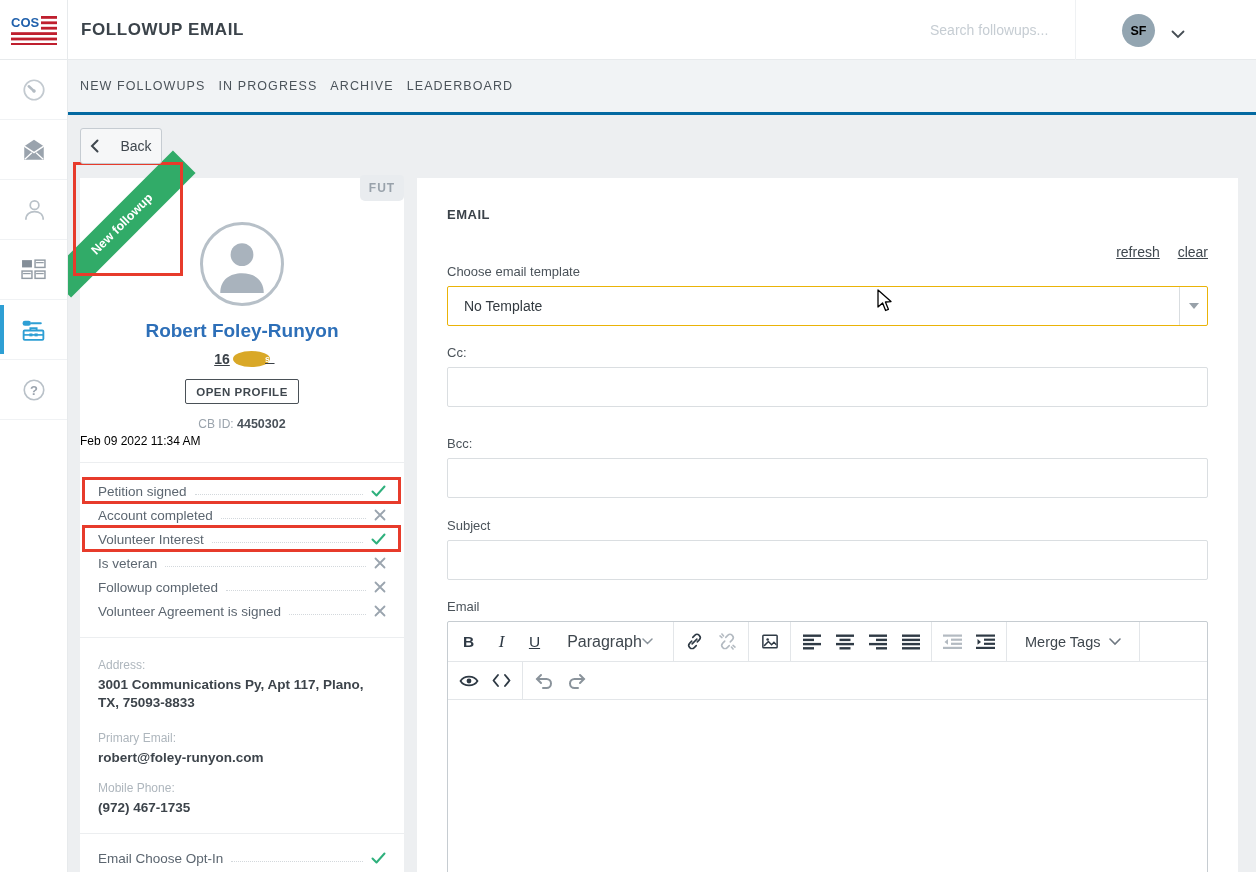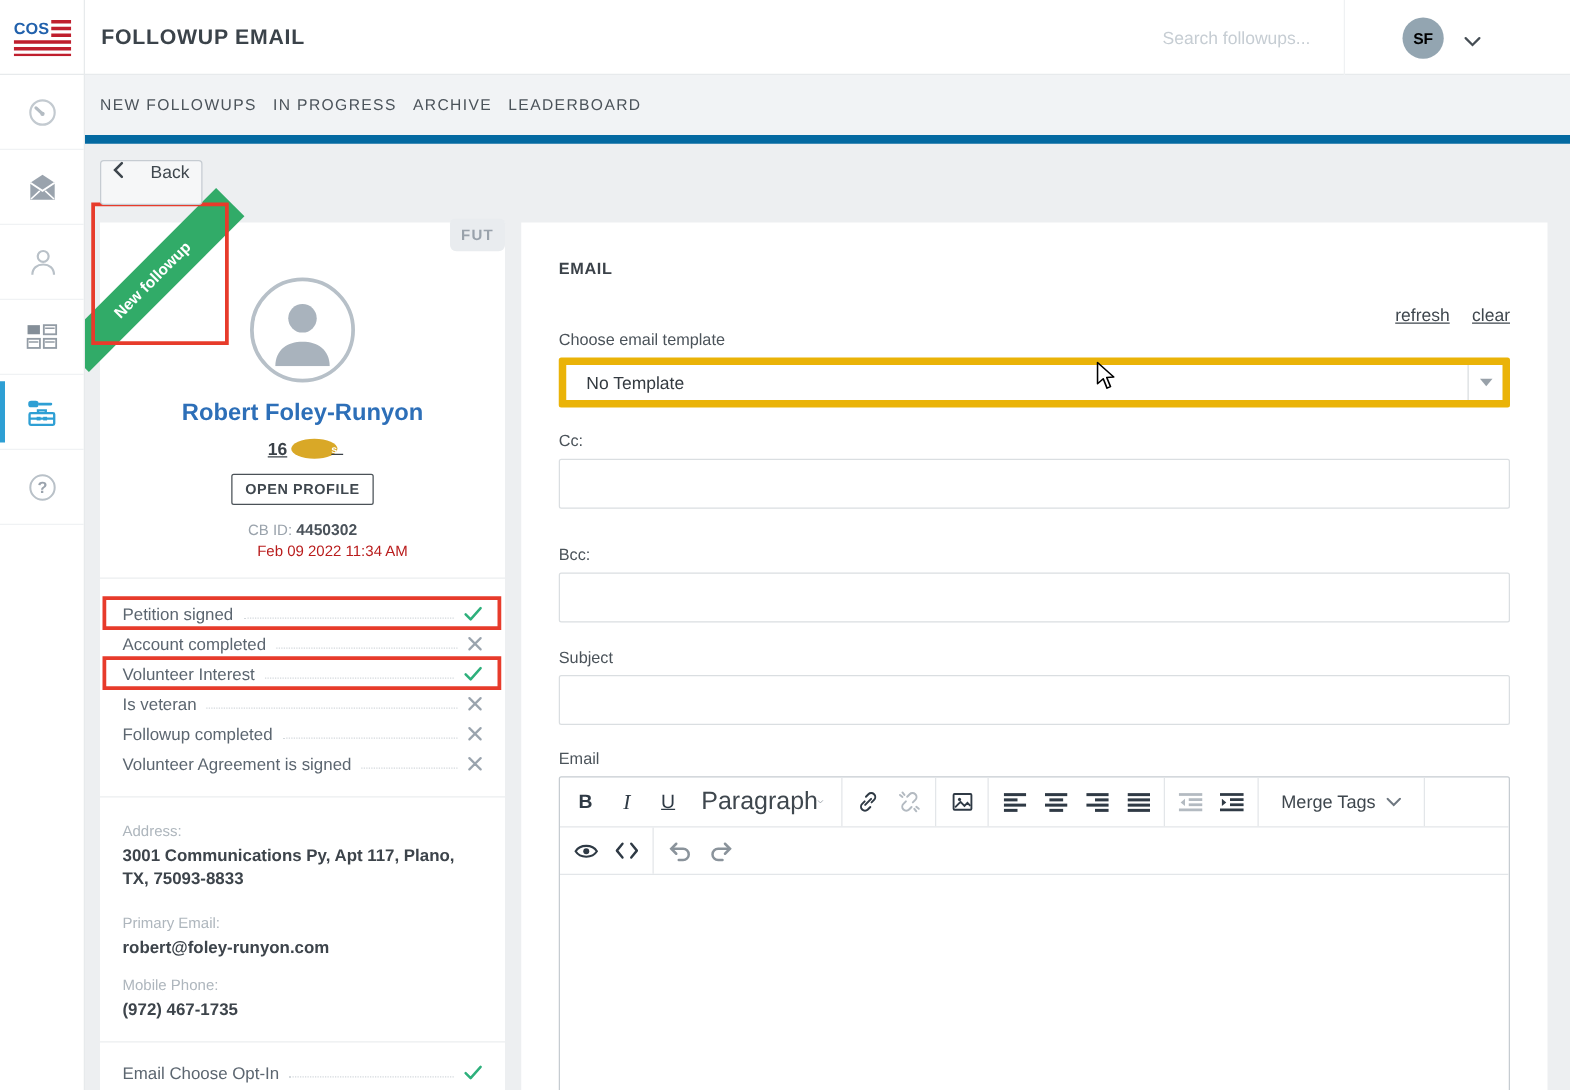--- a/index.html
+++ b/index.html
@@ -21,33 +21,33 @@
                   font-family:"Liberation Sans",sans-serif;margin-left:40px;}
   .search-input::placeholder { color:#c6cdd3; }
   .hdr-sep { position:absolute; left:1075px; top:0; height:60px; border-left:1px solid #eff1f3; }
   .avatar { position:absolute; left:1122px; top:14px; width:33px; height:33px; border-radius:50%;
             background:#93a5b1; color:#000000; font-size:12.5px; font-weight:700;
             display:flex; align-items:center; justify-content:center; cursor:pointer;}
   .hdr-chevron { position:absolute; left:1171px; top:25px; cursor:pointer; }
 
   
   .navbar { position:absolute; top:60px; left:68px; width:1188px; height:55px; background:#f1f3f5;
-            border-bottom:7px solid #0369a1; display:flex; align-items:center; padding-left:12px; gap:13px; z-index:5;}
+            border-bottom:3px solid #0369a1; display:flex; align-items:center; padding-left:12px; gap:13px; z-index:5;}
   .nav-item { font-size:12.5px; letter-spacing:1.1px; color:#4b535a; cursor:pointer; }
 
   
   .sidebar { position:absolute; top:60px; left:0; width:68px; height:812px; background:#fff;
              border-right:1px solid #e7eaec; z-index:5; }
   .side-item { height:60px; display:flex; align-items:center; justify-content:center;
                border-bottom:1px solid #f0f2f4; position:relative; cursor:pointer; }
   .side-item.active::before { content:''; position:absolute; left:0; top:5px; bottom:5px; width:4px; background:#2e9fd4; }
 
   
   .back-btn { position:absolute; left:80px; top:128px; width:82px; height:36px; background:#f6f7f8;
-              border:1px solid #c6ccd2; border-radius:3px; display:flex; 
+              border:1px solid #c6ccd2; border-radius:3px; display:flex; align-items:center;
               justify-content:center; gap:21px; font-size:14px; color:#3f474e; cursor:pointer; z-index:2;}
 
   
   .profile-card { position:absolute; left:80px; top:178px; width:324px; height:710px; background:#fff; z-index:1; }
   .email-card   { position:absolute; left:417px; top:178px; width:821px; height:710px; background:#fff;
                   padding:29px 30px 0; z-index:1; }
 
   
   .ribbon { position:absolute; top:30px; left:-46px; width:176px; padding:9px 0; text-align:center;
             transform:rotate(-45deg); background:#31ab68; color:#fff; font-size:12.5px; font-weight:600; z-index:1;}
@@ -62,21 +62,21 @@
   .name  { margin-top:14px; text-align:center; font-size:19px; font-weight:700; color:#2d6fb8; cursor:pointer;}
   .score { margin-top:9px; display:flex; justify-content:center; align-items:center; gap:3px;
            font-size:14px; font-weight:700; color:#3a4148;text-decoration:underline; }
   .sc-badge { width:16px; height:16px; border-radius:50%; background:#d9a827; color:#fff;
               font-size:8.5px; font-weight:700; display:flex; align-items:center; justify-content:center;padding-left:37px; }
   .open-profile { margin:12px auto 0; width:114px; height:25px; background:#fff; border:1px solid #4a5157;
                   border-radius:2px; font-size:11.5px; letter-spacing:.5px; font-weight:600; color:#3f474e;
                   display:flex; align-items:center; justify-content:center; cursor:pointer; }
   .cbid { margin-top:13px; text-align:center; font-size:12px; color:#9aa3ac; }
   .cbid b { color:#4a525a; font-size:12.5px; }
-  .pdate { margin-top:3px; text-align:center; font-size:12px; color:#b91c1c;padding-left:48px; }
+  .pdate { margin-top:3px; text-align:left; font-size:12px; color:#000000; }
   .hr { border-top:1px solid #eceef0; margin-top:14px; }
 
   .checklist { padding:16px 18px 0; }
   .chk-row { position:relative; display:flex; align-items:center; height:24px;
              font-size:13.5px; color:#5c6670; cursor:pointer; }
   .chk-leader { flex:1; border-bottom:1px dotted #d3d8dc; margin:0 8px; transform:translateY(3px); }
   .chk-icon { display:flex; align-items:center; }
   .chk-row.highlighted::before { content:''; position:absolute; left:-16px; right:-15px; top:-2px;
              bottom:-1px; border:3px solid #e73b2b; pointer-events:none; }
 
@@ -85,21 +85,21 @@
   .info-value { margin-top:4px; font-size:13.5px; font-weight:700; color:#3d444b; line-height:1.36; }
   .mt20{margin-top:20px;} .mt18{margin-top:18px;} .mt14{margin-top:14px;}
   .optin-wrap { padding:12px 18px 0; }
 
   
   .panel-title { font-size:13px; font-weight:700; letter-spacing:.5px; color:#3b4249; }
   .links-row { position:absolute; top:66px; right:30px; font-size:14px; color:#3f474e; }
   .links-row a { color:#3f474e; text-decoration:underline; margin-left:14px; cursor:pointer; }
   .fld-label { font-size:13px; color:#4b535a; }
   .tmpl-label { margin-top:42px; }
-  .select { position:relative; margin-top:7px; height:40px; border:6px solid #eab308; border-radius:2px;
+  .select { position:relative; margin-top:7px; height:40px; border:1px solid #eab308; border-radius:2px;
             display:flex; align-items:center; padding-left:16px; font-size:14px; color:#333a40;
             background:#fff; cursor:pointer; }
   .select-caret { position:absolute; right:0; top:0; bottom:0; width:28px; border-left:1px solid #d9dde0;
                   display:flex; align-items:center; justify-content:center; }
   .tri-down { width:0; height:0; border-left:5px solid transparent; border-right:5px solid transparent;
               border-top:6px solid #98a1a9; }
   .fld-input { display:block; width:100%; height:40px; border:1px solid #dadee1; border-radius:2px;
                margin-top:7px; background:#fff; outline:none; padding:0 12px; font-size:14px;
                font-family:"Liberation Sans",sans-serif; color:#3d444b;}
   .lbl-cc{margin-top:19px;} .lbl-bcc{margin-top:29px;} .lbl-subj{margin-top:20px;} .lbl-email{margin-top:19px;}
@@ -109,21 +109,21 @@
   .tb2 { display:flex; align-items:stretch; height:38px; border-bottom:1px solid #e3e6e9; }
   .tb-group { display:flex; align-items:center; padding:0 4px; border-right:1px solid #e3e6e9; }
   .tb-group.no-border { border-right:none; flex:1; }
   .tb-btn { width:33px; height:32px; display:flex; align-items:center; justify-content:center;
             border-radius:3px; color:#2f3a45; font-size:15.5px; cursor:pointer; }
   .tb-btn.disabled { color:#b3bac1; cursor:default; }
   .b-bold { font-weight:800; }
   .b-italic { font-family:"Liberation Serif",serif; font-style:italic; font-size:17px; }
   .b-under { text-decoration:underline; }
   .para-btn { display:flex; align-items:center; padding:0 10px; width:118px; height:32px;
-              font-size:20px; color:#3f474e; cursor:pointer; justify-content:flex-start;}
+              font-size:16px; color:#3f474e; cursor:pointer; justify-content:center;}
   .merge-btn { display:flex; align-items:center; gap:8px; padding:0 14px; height:32px;
                font-size:14.5px; color:#3f474e; cursor:pointer; }
   .editor-body { height:252px; cursor:text; }
 
   
   .cursor { position:absolute; left:877px; top:289px; z-index:9; pointer-events:none; }
 </style>
 </head>
 <body>
 

